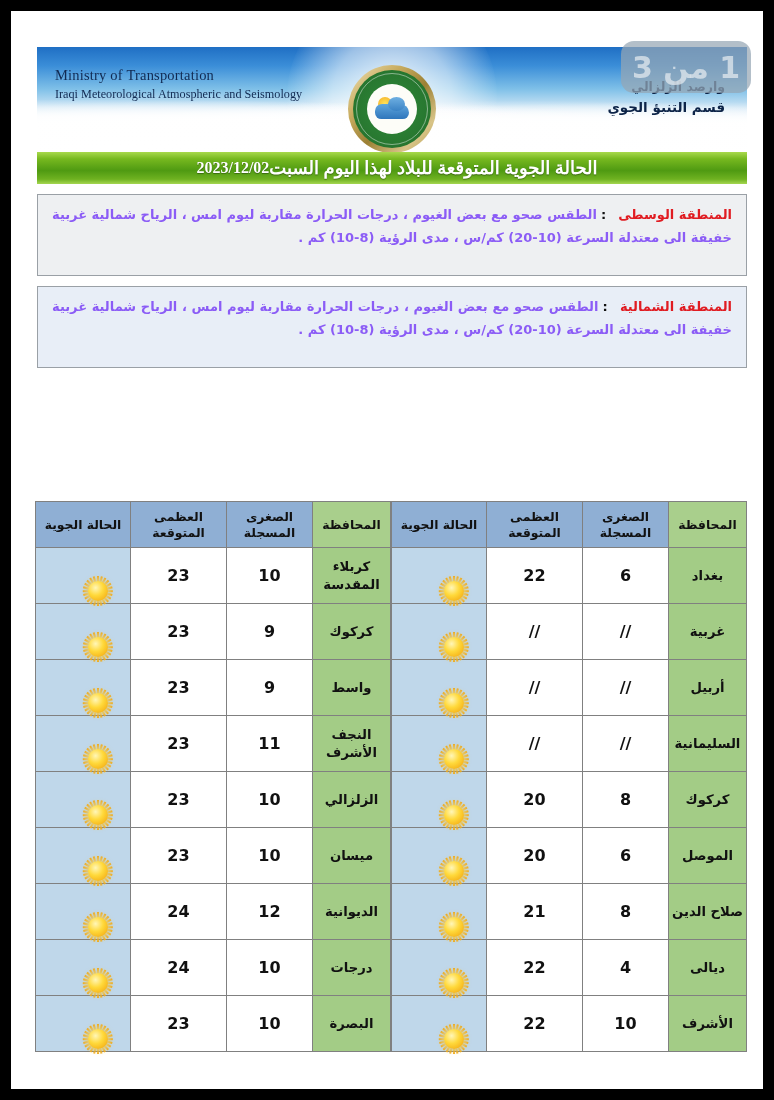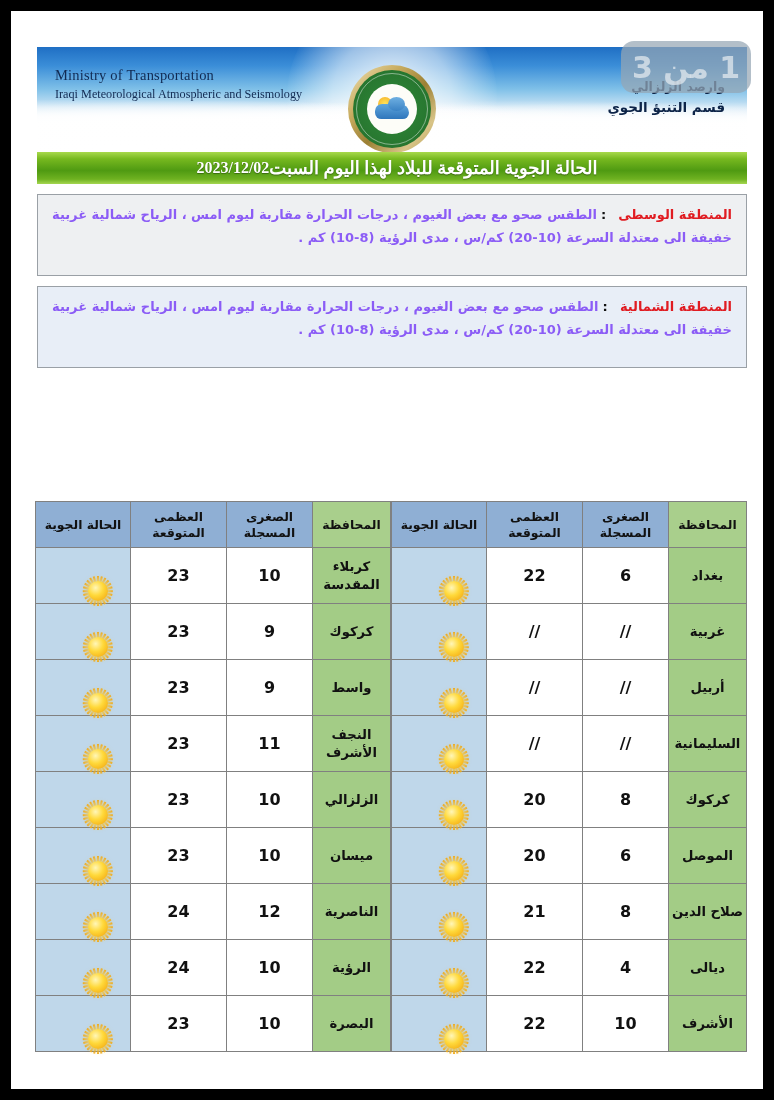--- a/index.html
+++ b/index.html
@@ -692,40 +692,40 @@
                   <span class="ray" style="transform:rotate(75deg)"></span>
                   <span class="ray" style="transform:rotate(90deg)"></span>
                   <span class="ray" style="transform:rotate(105deg)"></span>
                   <span class="ray" style="transform:rotate(120deg)"></span>
                   <span class="ray" style="transform:rotate(135deg)"></span>
                   <span class="ray" style="transform:rotate(150deg)"></span>
                   <span class="ray" style="transform:rotate(165deg)"></span>
                 </span><span class="disc"></span></span></td>
           </tr>
           <tr>
-            <td class="gov">الناصرية</td>
+            <td class="gov">الديوانية</td>
             <td class="num">12</td>
             <td class="num">24</td>
             <td class="state"><span class="sun"><span class="rays">
                   <span class="ray" style="transform:rotate(0deg)"></span>
                   <span class="ray" style="transform:rotate(15deg)"></span>
                   <span class="ray" style="transform:rotate(30deg)"></span>
                   <span class="ray" style="transform:rotate(45deg)"></span>
                   <span class="ray" style="transform:rotate(60deg)"></span>
                   <span class="ray" style="transform:rotate(75deg)"></span>
                   <span class="ray" style="transform:rotate(90deg)"></span>
                   <span class="ray" style="transform:rotate(105deg)"></span>
                   <span class="ray" style="transform:rotate(120deg)"></span>
                   <span class="ray" style="transform:rotate(135deg)"></span>
                   <span class="ray" style="transform:rotate(150deg)"></span>
                   <span class="ray" style="transform:rotate(165deg)"></span>
                 </span><span class="disc"></span></span></td>
           </tr>
           <tr>
-            <td class="gov">الرؤية</td>
+            <td class="gov">درجات</td>
             <td class="num">10</td>
             <td class="num">24</td>
             <td class="state"><span class="sun"><span class="rays">
                   <span class="ray" style="transform:rotate(0deg)"></span>
                   <span class="ray" style="transform:rotate(15deg)"></span>
                   <span class="ray" style="transform:rotate(30deg)"></span>
                   <span class="ray" style="transform:rotate(45deg)"></span>
                   <span class="ray" style="transform:rotate(60deg)"></span>
                   <span class="ray" style="transform:rotate(75deg)"></span>
                   <span class="ray" style="transform:rotate(90deg)"></span>

